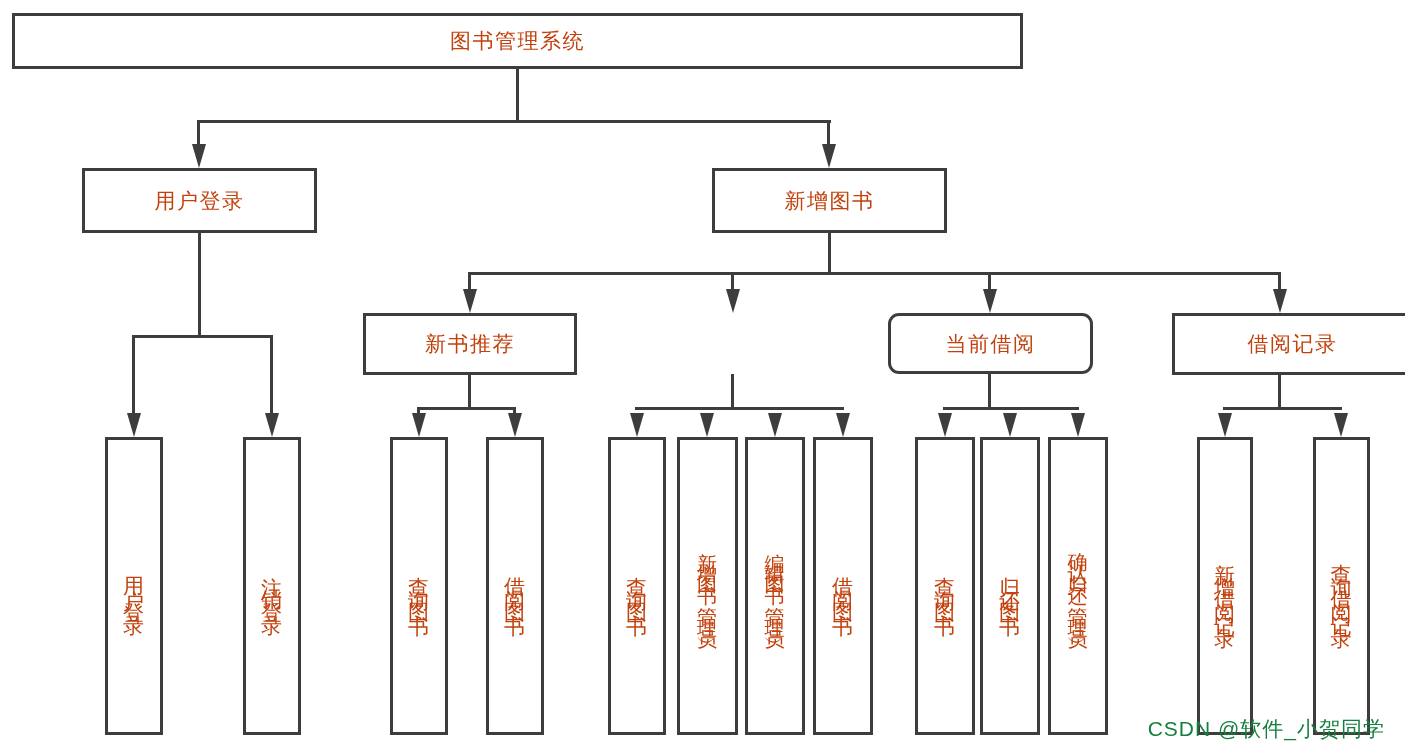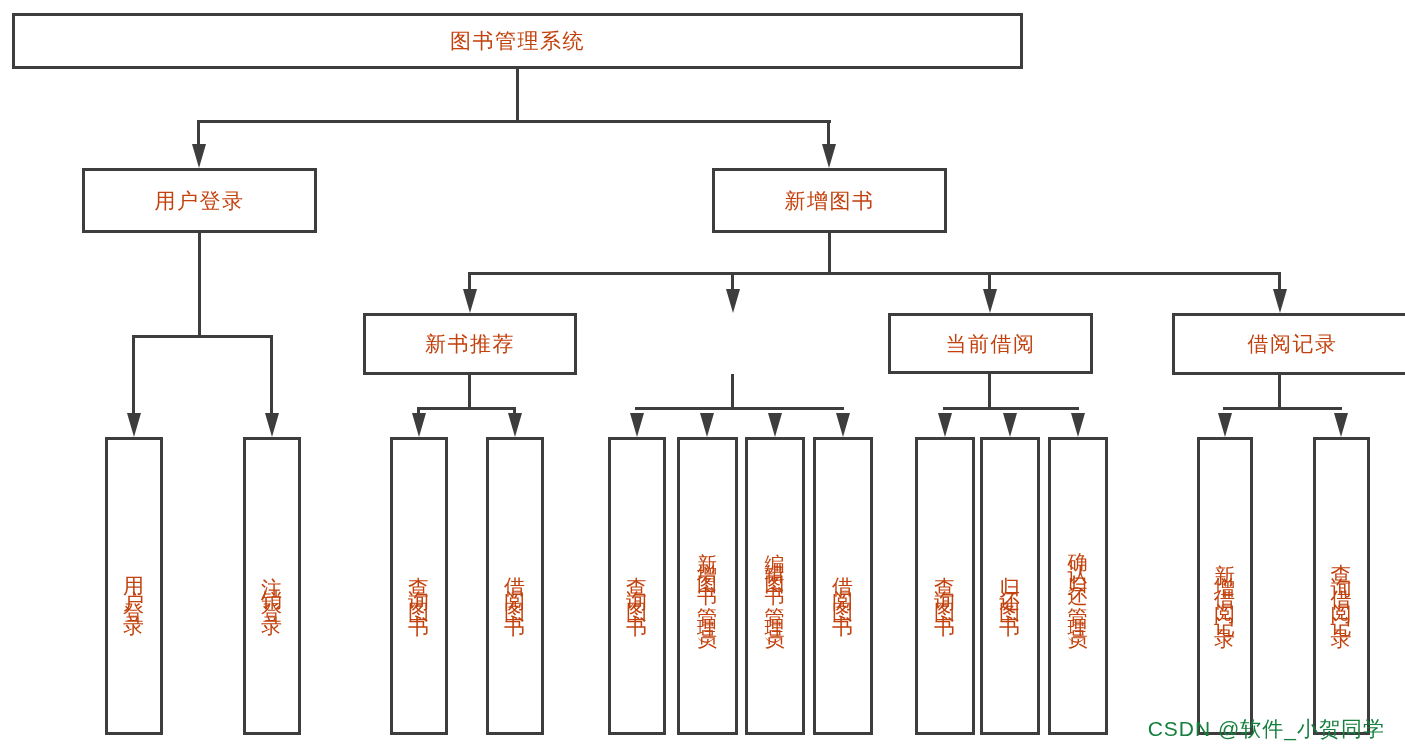--- a/index.html
+++ b/index.html
@@ -86,21 +86,21 @@
   <div class="v-line" style="left:988px;top:272px;height:21px;"></div>
   <div class="v-line" style="left:1278px;top:272px;height:21px;"></div>
   <div class="arrow" style="left:463px;top:289px;"></div>
   <div class="arrow" style="left:726px;top:289px;"></div>
   <div class="arrow" style="left:983px;top:289px;"></div>
   <div class="arrow" style="left:1273px;top:289px;"></div>
 
   <div class="box hbox" style="left:363px;top:313px;width:214px;height:62px;">
     <span>新书推荐</span>
   </div>
-  <div class="box hbox" style="left:888px;top:313px;width:205px;height:61px;">
+  <div class="box hbox" style="left:888px;top:313px;width:205px;height:61px;border-radius:11px;">
     <span>当前借阅</span>
   </div>
   <div class="box hbox" style="left:1172px;top:313px;width:241px;height:62px;">
     <span>借阅记录</span>
   </div>
 
   <div class="v-line" style="left:468px;top:375px;height:35px;"></div>
   <div class="h-line" style="left:417px;top:407px;width:99px;"></div>
   <div class="v-line" style="left:417px;top:407px;height:10px;"></div>
   <div class="v-line" style="left:513px;top:407px;height:10px;"></div>

